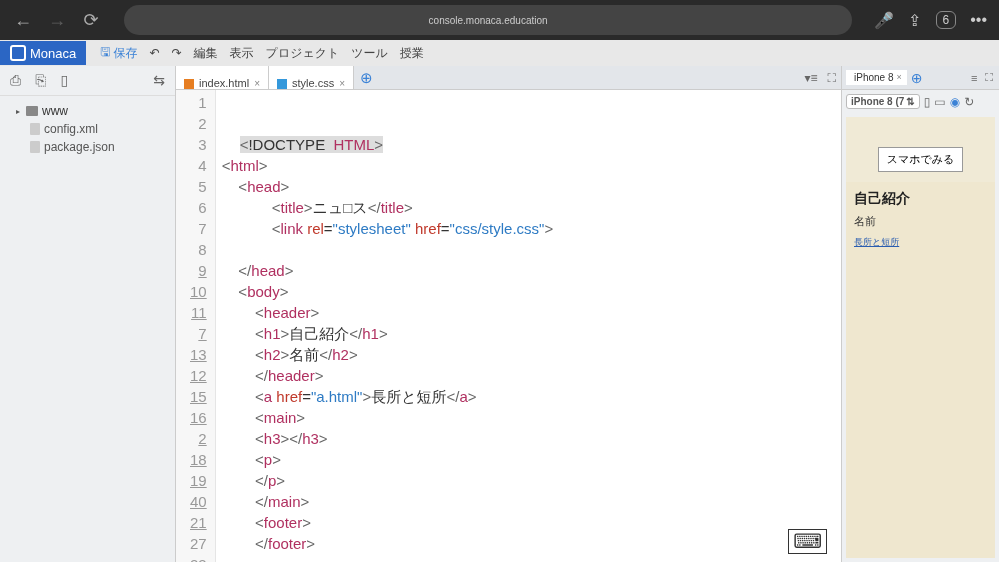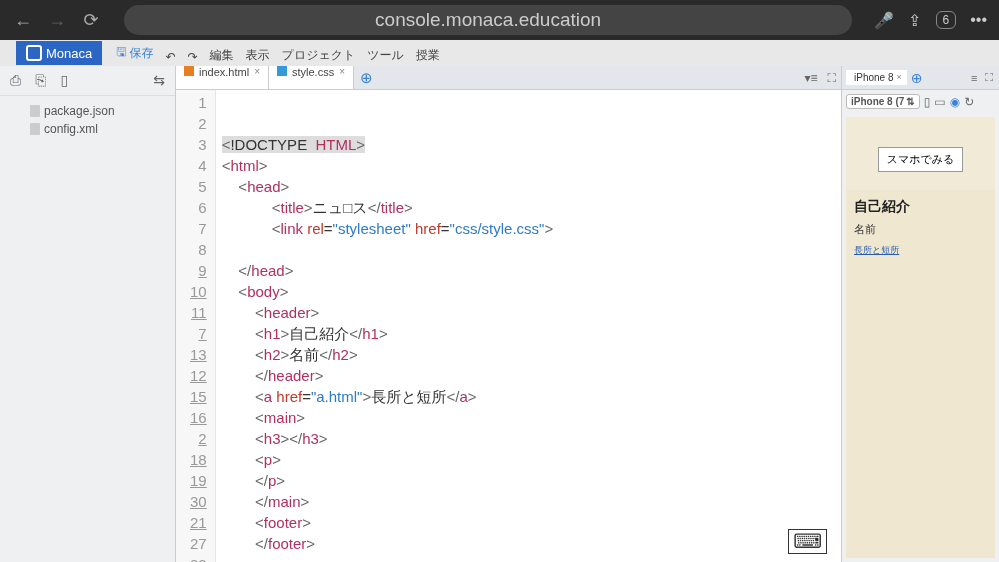--- a/index.html
+++ b/index.html
@@ -1,70 +1,70 @@
 <!DOCTYPE html>
 <html><head>
 <meta charset="utf-8">
 <style>
 * { margin:0; padding:0; box-sizing:border-box; font-family:-apple-system,BlinkMacSystemFont,"Segoe UI",sans-serif; }
 body { background:#000; width:999px; height:562px; overflow:hidden; }
 .browser-bar { background:#2a2a2a; height:40px; display:flex; align-items:center; padding:0 12px; gap:12px; }
 .browser-bar .nav-btn { color:#aaa; font-size:18px; cursor:pointer; width:22px; text-align:center; }
-.url-bar { flex:1; background:#444; border-radius:18px; height:30px; display:flex; align-items:center; justify-content:center; color:#ccc; font-size:19px; margin:0 10px; }
+.url-bar { flex:1; background:#444; border-radius:18px; height:30px; display:flex; align-items:center; justify-content:center; color:#ccc; font-size:10px; margin:0 10px; }
 .browser-bar .right-icons { display:flex; gap:14px; align-items:center; color:#ccc; font-size:16px; }
 .badge-box { border:1px solid #888; border-radius:6px; padding:1px 6px; font-size:12px; }
 .app { background:#e8e8e8; height:522px; display:flex; flex-direction:column; }
 .brand-bar { display:flex; align-items:center; height:26px; }
-.brand { background:#2b66c4; color:#fff; padding:4px 10px; font-size:13px; font-weight:500; display:flex; align-items:center; gap:4px;margin-left:16px;}
+.brand { background:#2b66c4; color:#fff; padding:4px 10px; font-size:13px; font-weight:500; display:flex; align-items:center; gap:4px;}
 .brand::before { content:""; display:inline-block; width:12px; height:12px; border:2px solid #fff; border-radius:3px; }
-.toolbar { display:flex; align-items:flex-end; gap:12px; font-size:12px; color:#444; padding-left:14px; }
+.toolbar { display:flex; align-items:center; gap:12px; font-size:12px; color:#444; padding-left:14px; }
 .toolbar .save { color:#3b82d6; cursor:pointer; display:flex; align-items:center; gap:3px;}
 .toolbar .save::before { content:"🖫"; font-size:12px; }
 .toolbar .item { cursor:pointer; }
 .main { flex:1; display:flex; min-height:0; }
 .sidebar { width:176px; background:#eef0f2; border-right:1px solid #ccc; display:flex; flex-direction:column; font-size:12px; }
 .sidebar-title { background:#dde0e4; padding:4px 8px; font-size:12px; color:#333; }
 .sidebar-icons { display:flex; gap:14px; padding:6px 10px; color:#666; font-size:14px; border-bottom:1px solid #ddd;}
 .sidebar-icons span { cursor:pointer; }
 .tree { padding:6px 4px; color:#333; }
 .tree .node { padding:2px 4px 2px 12px; cursor:pointer; display:flex; align-items:center; gap:4px; }
 .tree .node.folder::before { content:"▸"; font-size:8px; color:#555; margin-right:2px;}
 .tree .node .ficon { width:12px; height:10px; background:#888; display:inline-block; border-radius:1px;}
 .tree .node.file { padding-left:26px; color:#555; }
 .tree .node.file .ficon { background:#ccc; width:10px; height:12px; }
 .editor-area { flex:1; display:flex; flex-direction:column; background:#fff; min-width:0; }
 .tabs { display:flex; align-items:center; background:#e3e6ea; height:24px; font-size:11px; border-bottom:1px solid #ccc; }
-.tab { display:flex; align-items:flex-start; gap:5px; padding:0 8px; height:100%; background:#fff; border-right:1px solid #ccc; cursor:pointer; color:#444;}
+.tab { display:flex; align-items:flex-end; gap:5px; padding:0 8px; height:100%; background:#fff; border-right:1px solid #ccc; cursor:pointer; color:#444;}
 .tab .ficon { width:10px; height:10px; background:#e67e22; display:inline-block;}
 .tab.css .ficon { background:#3498db; }
 .tab .close { color:#888; font-size:10px; }
 .tabs .add { color:#3b82d6; font-size:15px; padding:0 6px; cursor:pointer; }
 .tabs .spacer { flex:1; }
 .tabs .tab-ctrl { color:#666; padding:0 5px; cursor:pointer; font-size:12px;}
 .code { flex:1; display:flex; overflow:auto; font-family:Menlo,Consolas,monospace; font-size:15px; line-height:21px; }
 .gutter { background:#f7f7f7; color:#999; text-align:right; padding:2px 8px 2px 14px; border-right:1px solid #e5e5e5; user-select:none; }
 .gutter div { height:21px; }
 .gutter .dirty { text-decoration:underline; }
 .lines { padding:2px 6px; white-space:pre; color:#333; position:relative; flex:1;}
 .lines .row { height:21px; }
 .t-kw { color:#b03060; } .t-tag { color:#b03060;} .t-attr { color:#c0392b;} .t-str { color:#2e7bc4;} .t-punc { color:#666;}
-.sel { background:#ddd; }
+.sel { background:#ddd;margin-left:18px; }
 .kb-icon { position:absolute; right:14px; bottom:8px; font-size:20px; color:#333; border:1px solid #333; padding:1px 4px;}
 .preview { width:158px; background:#eef0f2; border-left:1px solid #ccc; display:flex; flex-direction:column; font-size:11px; }
 .preview-tabs { display:flex; align-items:center; height:24px; background:#e3e6ea; border-bottom:1px solid #ccc; padding:0 4px; gap:4px;}
 .pv-tab { background:#fff; padding:2px 5px; display:flex; gap:3px; font-size:10px; color:#333;}
 .pv-tab::before { content:""; font-size:10px;}
 .pv-tab .close { color:#888; font-size:9px;}
 .preview-tabs .add { color:#3b82d6; font-size:14px; cursor:pointer;}
 .preview-tabs .spacer{flex:1;}
 .preview-tabs .ctrl { color:#666; font-size:11px; cursor:pointer; padding:0 2px;}
 .device-row { display:flex; align-items:center; gap:4px; padding:4px; }
 .device-sel { border:1px solid #bbb; border-radius:3px; background:#fff; padding:1px 4px; font-size:10px; color:#555; display:flex; align-items:center; gap:2px;font-weight:bold;}
 .device-row .icn { color:#666; font-size:12px; cursor:pointer;}
-.pv-body { flex:1; background:#f0ead6; margin:4px; display:flex; flex-direction:column; align-items:stretch;gap:8px; }
+.pv-body { flex:1; background:#f0ead6; margin:4px; display:flex; flex-direction:column; align-items:stretch; }
 .pv-btn { background:#fff; border:1px solid #999; padding:4px 8px; font-size:11px; margin:30px auto 10px; cursor:pointer; }
 .pv-content { background:#efe7cf; padding:8px; flex:1;}
 .pv-content h1 { font-size:14px; font-weight:bold; color:#222; margin-bottom:6px;}
 .pv-content .lbl { font-size:11px; color:#333; margin-bottom:6px;}
 .pv-content a { font-size:9px; color:#2a5db0; text-decoration:underline;}
 </style>
 </head>
 <body>
 
 <div class="browser-bar">
@@ -101,27 +101,31 @@
 
   <div class="main">
     <div class="sidebar">
       <div class="sidebar-icons">
         <span>⎙</span>
         <span>⎘</span>
         <span>▯</span>
         <span style="margin-left:auto">⇆</span>
       </div>
       <div class="tree" id="tree">
+          <div class="node folder">
+            <span class="ficon"></span>
+            <span>www</span>
+          </div>
           <div class="node file">
             <span class="ficon"></span>
+            <span>config.xml</span>
+          </div>
+          <div class="node file">
+            <span class="ficon"></span>
             <span>package.json</span>
-          </div>
-          <div class="node file">
-            <span class="ficon"></span>
-            <span>config.xml</span>
           </div>
         </div>
     </div>
 
     <div class="editor-area">
       <div class="tabs">
         <div class="tab">
             <span class="ficon"></span>
             <span>index.html</span>
             <span class="close">×</span>
@@ -150,21 +154,21 @@
             <div class="dirty">10</div>
             <div class="dirty">11</div>
             <div class="dirty">7</div>
             <div class="dirty">13</div>
             <div class="dirty">12</div>
             <div class="dirty">15</div>
             <div class="dirty">16</div>
             <div class="dirty">2</div>
             <div class="dirty">18</div>
             <div class="dirty">19</div>
-            <div class="dirty">30</div>
+            <div class="dirty">40</div>
             <div class="dirty">21</div>
             <div>27</div>
             <div>23</div>
           </div>
         <div class="lines" id="lines">
           <div class="row"><span class="sel"><span class="t-punc">&lt;</span>!DOCTYPE&nbsp;&nbsp;<span class="t-kw">HTML</span><span class="t-punc">&gt;</span></span></div><div class="row"><span class="t-punc">&lt;</span><span class="t-tag">html</span><span class="t-punc">&gt;</span></div><div class="row">    <span class="t-punc">&lt;</span><span class="t-tag">head</span><span class="t-punc">&gt;</span></div><div class="row">            <span class="t-punc">&lt;</span><span class="t-tag">title</span><span class="t-punc">&gt;</span>ニュ□ス<span class="t-punc">&lt;/</span><span class="t-tag">title</span><span class="t-punc">&gt;</span></div><div class="row">            <span class="t-punc">&lt;</span><span class="t-tag">link</span> <span class="t-attr">rel</span>=<span class="t-str">"stylesheet"</span> <span class="t-attr">href</span>=<span class="t-str">"css/style.css"</span><span class="t-punc">&gt;</span></div><div class="row"></div><div class="row">    <span class="t-punc">&lt;/</span><span class="t-tag">head</span><span class="t-punc">&gt;</span></div><div class="row">    <span class="t-punc">&lt;</span><span class="t-tag">body</span><span class="t-punc">&gt;</span></div><div class="row">        <span class="t-punc">&lt;</span><span class="t-tag">header</span><span class="t-punc">&gt;</span></div><div class="row">        <span class="t-punc">&lt;</span><span class="t-tag">h1</span><span class="t-punc">&gt;</span>自己紹介<span class="t-punc">&lt;/</span><span class="t-tag">h1</span><span class="t-punc">&gt;</span></div><div class="row">        <span class="t-punc">&lt;</span><span class="t-tag">h2</span><span class="t-punc">&gt;</span>名前<span class="t-punc">&lt;/</span><span class="t-tag">h2</span><span class="t-punc">&gt;</span></div><div class="row">        <span class="t-punc">&lt;/</span><span class="t-tag">header</span><span class="t-punc">&gt;</span></div><div class="row">        <span class="t-punc">&lt;</span><span class="t-tag">a</span> <span class="t-attr">href</span>=<span class="t-str">"a.html"</span><span class="t-punc">&gt;</span>長所と短所<span class="t-punc">&lt;/</span><span class="t-tag">a</span><span class="t-punc">&gt;</span></div><div class="row">        <span class="t-punc">&lt;</span><span class="t-tag">main</span><span class="t-punc">&gt;</span></div><div class="row">        <span class="t-punc">&lt;</span><span class="t-tag">h3</span><span class="t-punc">&gt;&lt;/</span><span class="t-tag">h3</span><span class="t-punc">&gt;</span></div><div class="row">        <span class="t-punc">&lt;</span><span class="t-tag">p</span><span class="t-punc">&gt;</span></div><div class="row">        <span class="t-punc">&lt;/</span><span class="t-tag">p</span><span class="t-punc">&gt;</span></div><div class="row">        <span class="t-punc">&lt;/</span><span class="t-tag">main</span><span class="t-punc">&gt;</span></div><div class="row">        <span class="t-punc">&lt;</span><span class="t-tag">footer</span><span class="t-punc">&gt;</span></div><div class="row">        <span class="t-punc">&lt;/</span><span class="t-tag">footer</span><span class="t-punc">&gt;</span></div><div class="row"></div><span class="kb-icon">⌨</span>
         </div>
       </div>
     </div>
 

